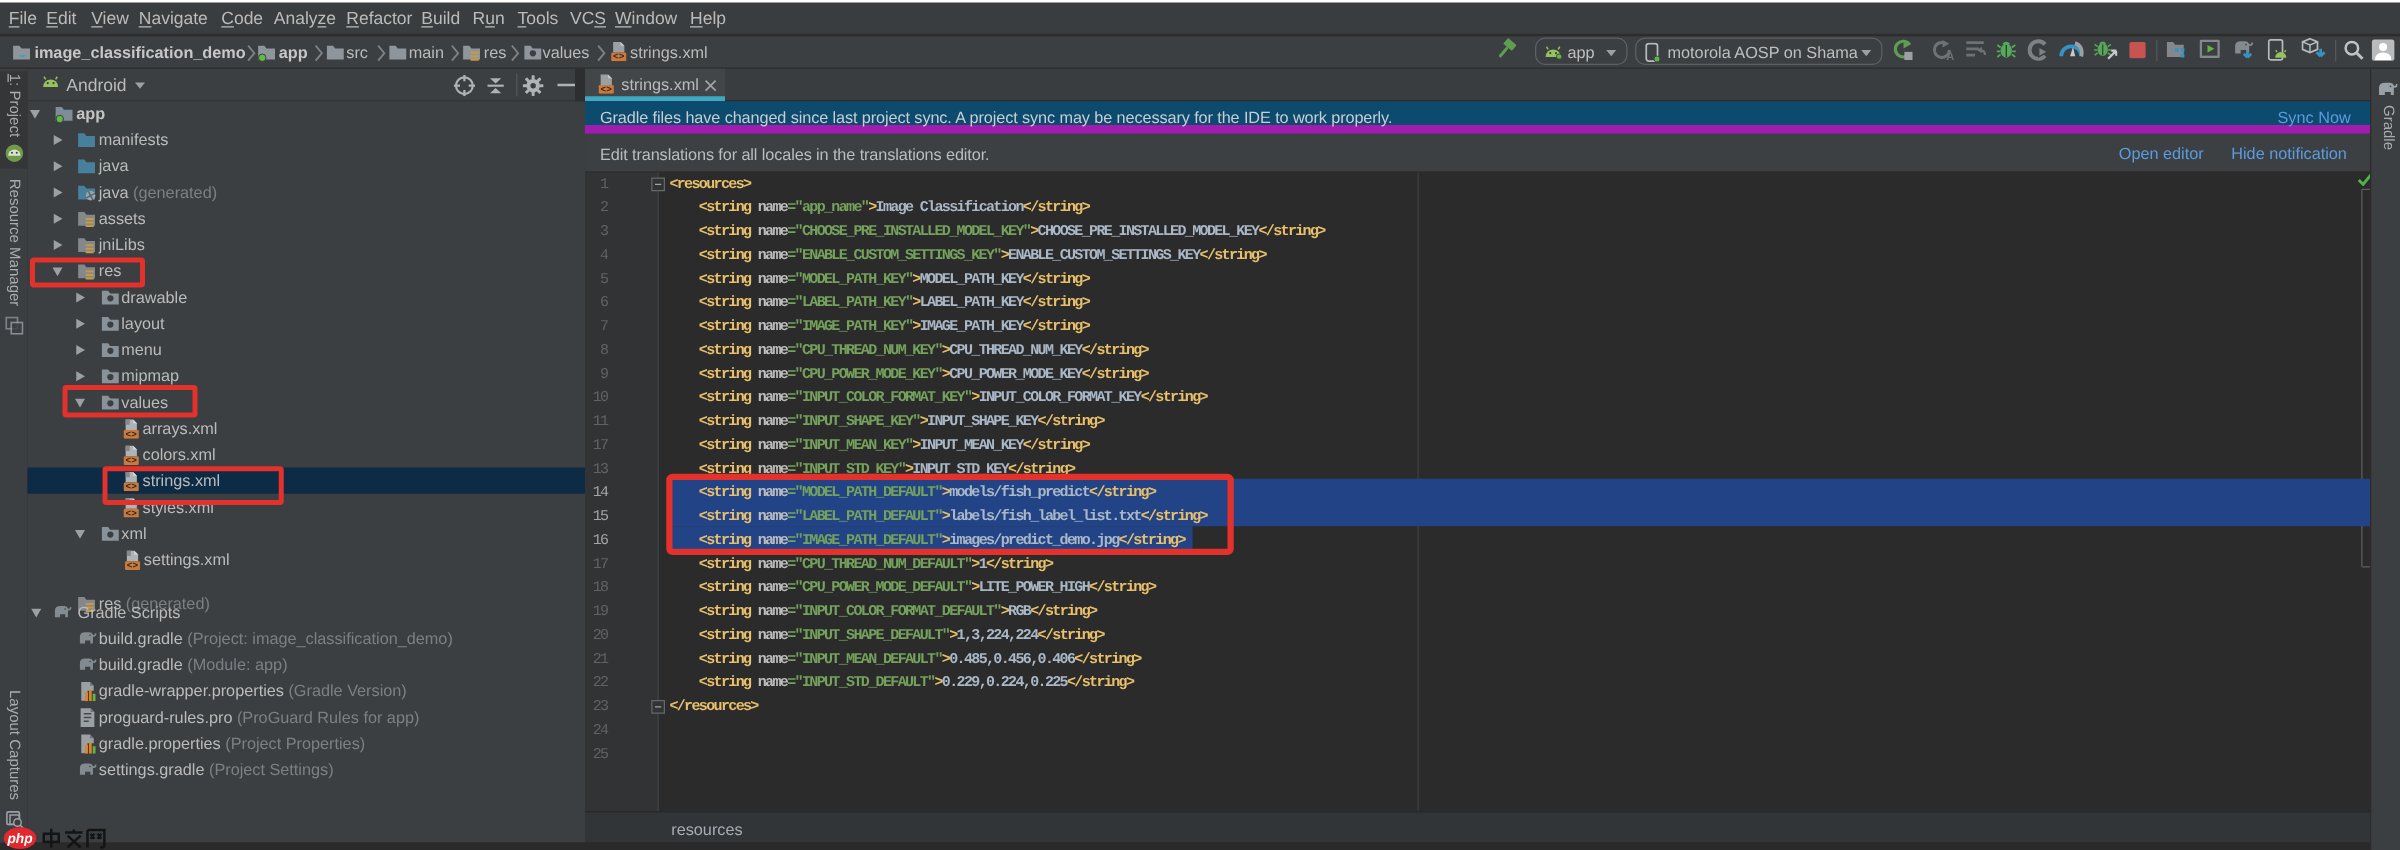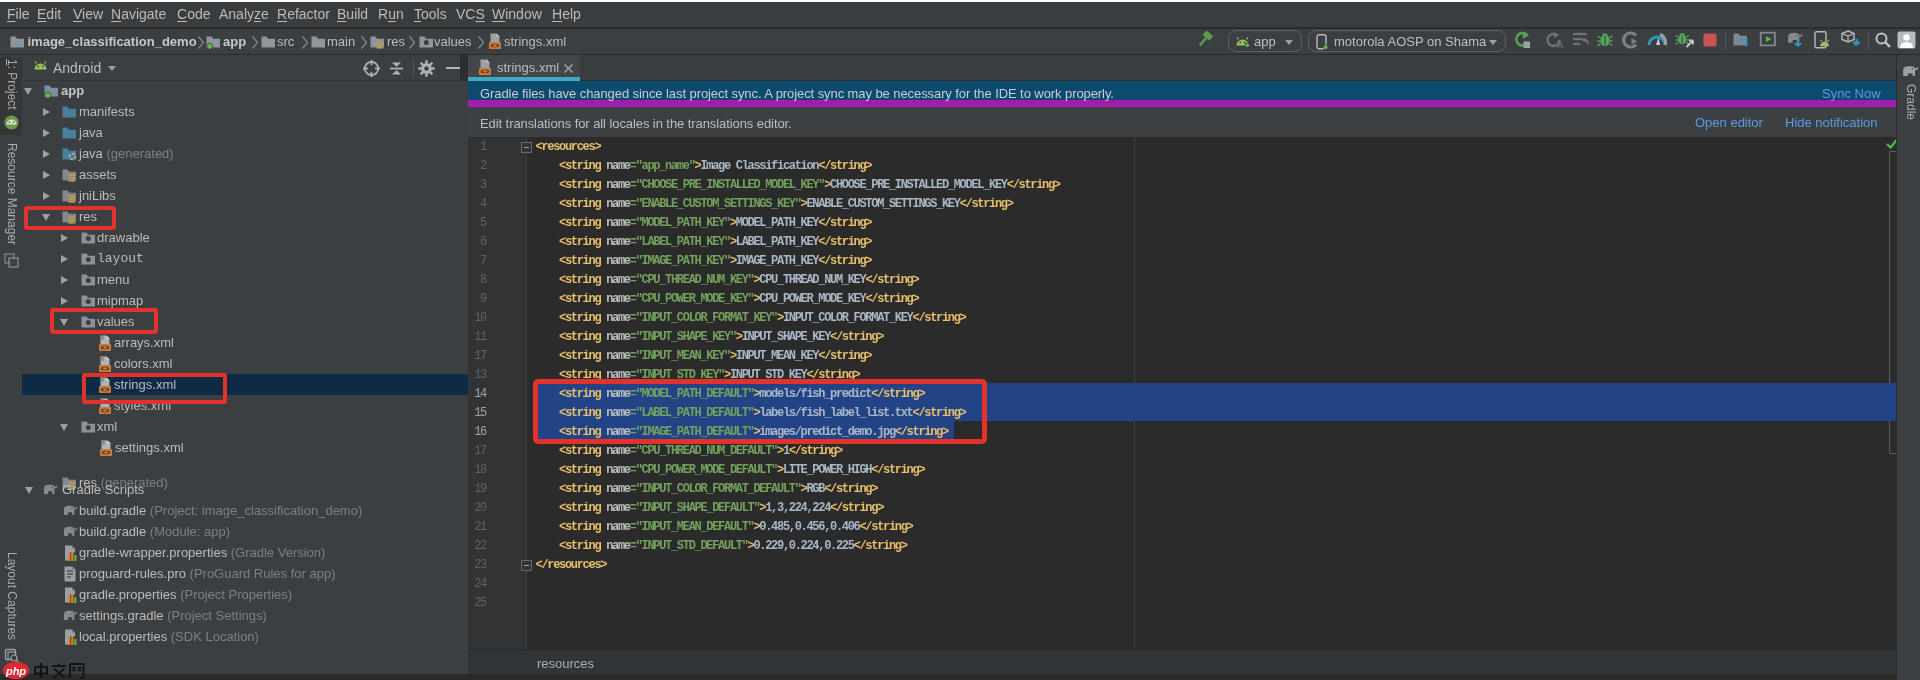--- a/index.html
+++ b/index.html
@@ -403,21 +403,21 @@
         <span class="rtext" style="left:57px">res</span>
       </div>
       <div class="row" style="top:172px;">
         <span class="arr r" style="left:39px"></span>
         <svg class="abs" style="left:59px;top:3px;" width="16" height="15" viewBox="0 0 16 15">
           <path d="M0.5 2.5 h5 l1.6 2.2 h6.9 v8.8 h-13.5 z" fill="#8a9299"></path>
           <circle cx="7.3" cy="8.6" r="2.5" fill="#3c3f41"></circle>
         </svg>
         <span class="rtext" style="left:75px">drawable</span>
       </div>
-      <div class="row" style="top:193px;font-family:Liberation Mono, monospace;">
+      <div class="row" style="top:193px;">
         <span class="arr r" style="left:39px"></span>
         <svg class="abs" style="left:59px;top:3px;" width="16" height="15" viewBox="0 0 16 15">
           <path d="M0.5 2.5 h5 l1.6 2.2 h6.9 v8.8 h-13.5 z" fill="#8a9299"></path>
           <circle cx="7.3" cy="8.6" r="2.5" fill="#3c3f41"></circle>
         </svg>
         <span class="rtext" style="left:75px">layout</span>
       </div>
       <div class="row" style="top:214px;">
         <span class="arr r" style="left:39px"></span>
         <svg class="abs" style="left:59px;top:3px;" width="16" height="15" viewBox="0 0 16 15">
@@ -576,30 +576,20 @@
       </div>
       <div class="row" style="top:529px;">
         <svg class="abs" style="left:40px;top:3px;" width="16" height="16" viewBox="0 0 16 16">
           <path d="M3 0.5 h7 l3 3 v4 h-5 v8 h-5 z" fill="#9aa0a4"></path>
           <path d="M10 0.5 l3 3 h-3 z" fill="#6e7477"></path>
           <rect x="6.2" y="9" width="2.2" height="7" fill="#e08027"></rect>
           <rect x="9.2" y="7" width="2.2" height="9" fill="#e08027"></rect>
           <rect x="12.2" y="10" width="2.2" height="6" fill="#62b543"></rect>
         </svg>
         <span class="rtext" style="left:57px">gradle.properties <span class="dim">(Project Properties)</span></span>
-      </div>
-      <div class="row" style="top:571px;">
-        <svg class="abs" style="left:40px;top:3px;" width="16" height="16" viewBox="0 0 16 16">
-          <path d="M3 0.5 h7 l3 3 v4 h-5 v8 h-5 z" fill="#9aa0a4"></path>
-          <path d="M10 0.5 l3 3 h-3 z" fill="#6e7477"></path>
-          <rect x="6.2" y="9" width="2.2" height="7" fill="#e08027"></rect>
-          <rect x="9.2" y="7" width="2.2" height="9" fill="#e08027"></rect>
-          <rect x="12.2" y="10" width="2.2" height="6" fill="#62b543"></rect>
-        </svg>
-        <span class="rtext" style="left:57px">local.properties <span class="dim">(SDK Location)</span></span>
       </div>
       <div class="redbox" style="left:2px;top:151px;width:92px;height:24px"></div>
       <div class="redbox" style="left:28px;top:253px;width:108px;height:26px"></div>
       <div class="redbox" style="left:60px;top:318px;width:145px;height:31px"></div>
     </div>
 <div id="tabbar" class="abs">
       <div id="tab">
         <svg class="abs" style="left:9px;top:4px;" width="16" height="16" viewBox="0 0 16 16">
           <path d="M3.5 0.5 h6 l3 3 v5.5 h-9 z" fill="#9aa0a4"></path>
           <path d="M9.5 0.5 l3 3 h-3 z" fill="#c6cacc"></path>

